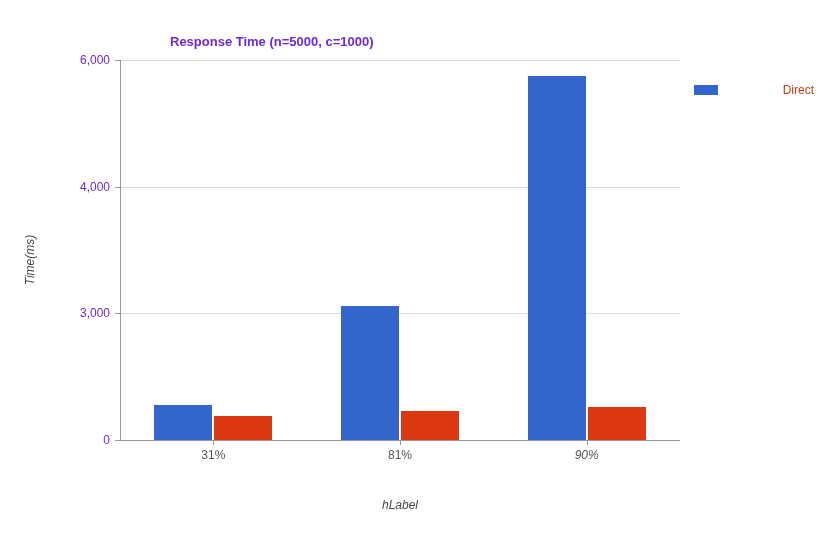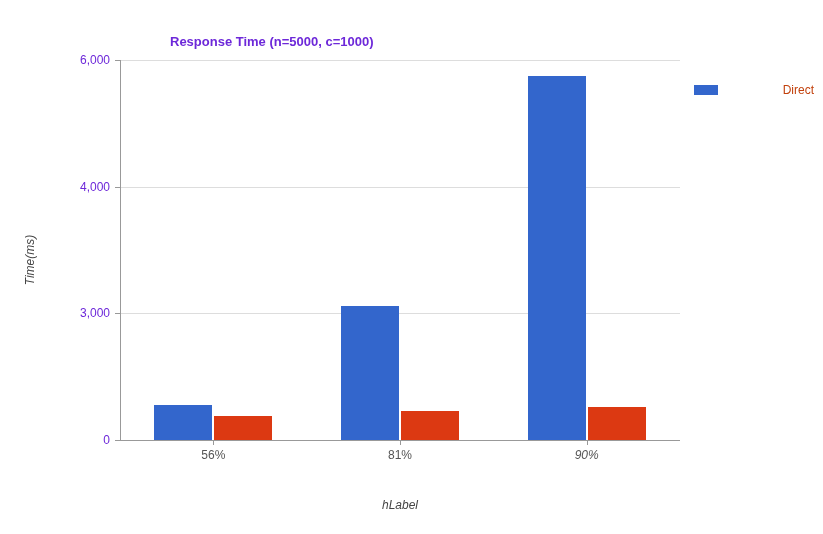--- a/index.html
+++ b/index.html
@@ -134,21 +134,21 @@
       <div class="tick-mark" style="left: -5px; top: 253.333px; width: 5px; height: 1px;"></div>
       <div class="grid-line" style="top: 126.667px;"></div>
       <div class="ytick" style="top: 126.667px;">4,000</div>
       <div class="tick-mark" style="left: -5px; top: 126.667px; width: 5px; height: 1px;"></div>
       <div class="grid-line" style="top: 0px;"></div>
       <div class="ytick" style="top: 0px;">6,000</div>
       <div class="tick-mark" style="left: -5px; top: 0px; width: 5px; height: 1px;"></div>
       <div class="axis-line" style="left: 0px; top: 380px; width: 560px; height: 1px;"></div>
       <div class="axis-line" style="left: 0px; top: 0px; width: 1px; height: 380px;"></div>
       <div class="tick-mark" style="left: 93.3333px; top: 380px; width: 1px; height: 5px;"></div>
-      <div class="xtick" style="left: 93.3333px;">56%</div>
+      <div class="xtick" style="left: 93.3333px;">31%</div>
       <div class="bar direct" style="left: 34.3333px; width: 58px; height: 34.8333px; background: rgb(51, 102, 204);"></div>
       <div class="bar coalescing" style="left: 94.3333px; width: 58px; height: 24.0667px; background: rgb(220, 57, 18);"></div>
       <div class="tick-mark" style="left: 280px; top: 380px; width: 1px; height: 5px;"></div>
       <div class="xtick" style="left: 280px;">81%</div>
       <div class="bar direct" style="left: 221px; width: 58px; height: 134.267px; background: rgb(51, 102, 204);"></div>
       <div class="bar coalescing" style="left: 281px; width: 58px; height: 29.1333px; background: rgb(220, 57, 18);"></div>
       <div class="tick-mark" style="left: 466.667px; top: 380px; width: 1px; height: 5px;"></div>
       <div class="xtick" style="left: 466.667px; font-style: italic;">90%</div>
       <div class="bar direct" style="left: 407.667px; width: 58px; height: 364.167px; background: rgb(51, 102, 204);"></div>
       <div class="bar coalescing" style="left: 467.667px; width: 58px; height: 32.9333px; background: rgb(220, 57, 18);"></div>

